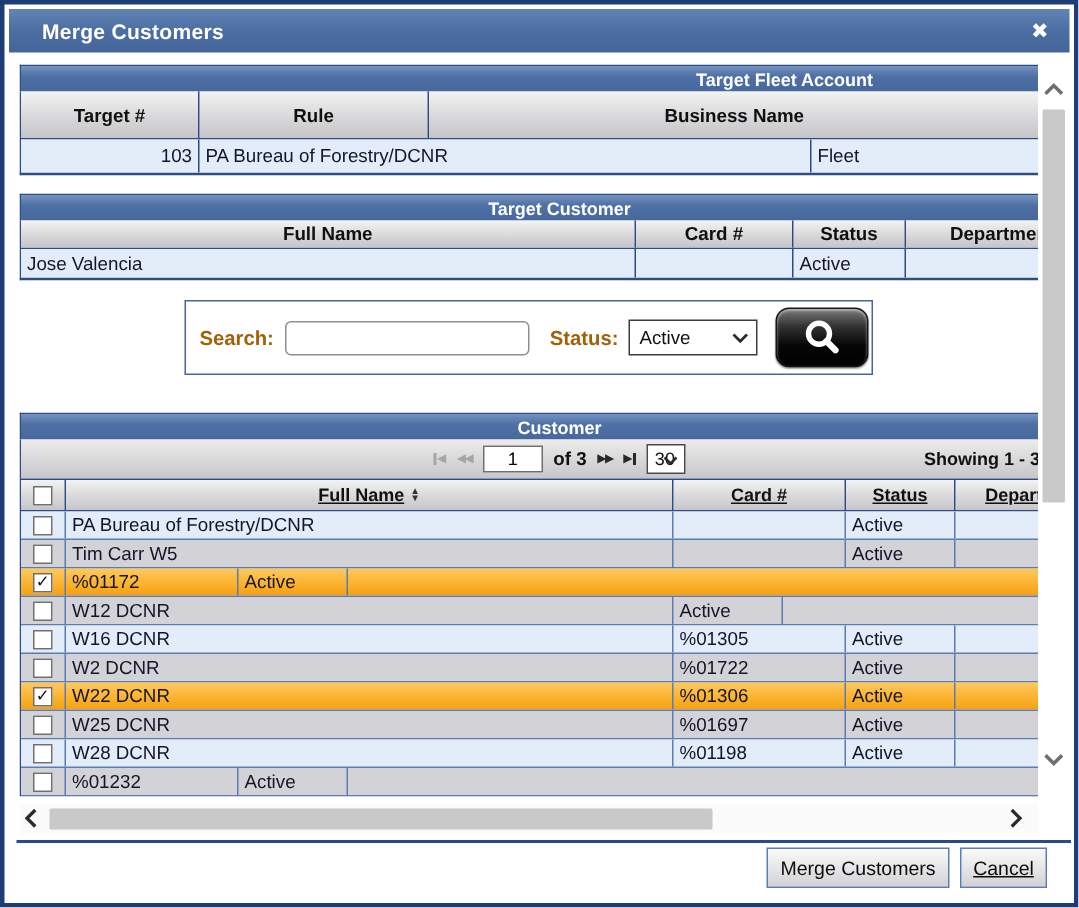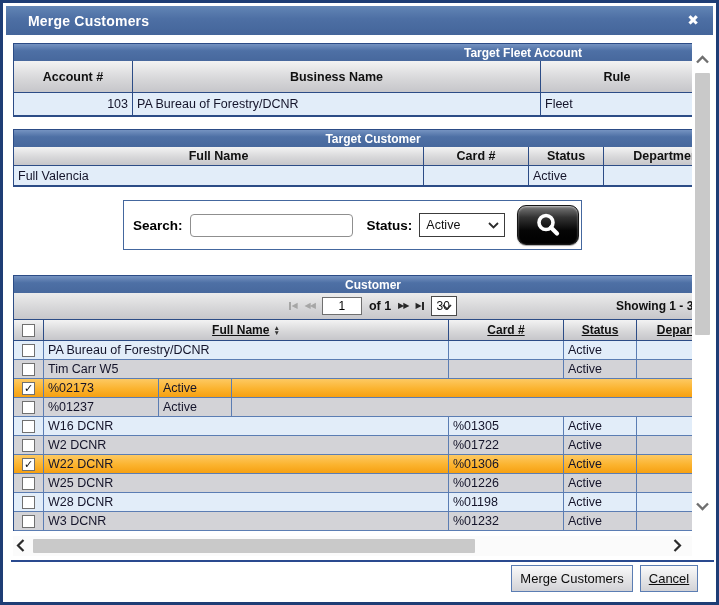--- a/index.html
+++ b/index.html
@@ -59,21 +59,21 @@
   .tw-status { width:75px; }
   .tw-dept { flex:1; }
   .tc-tbl { border-bottom-width:2px; }
 
   
   .search-panel {
     position:absolute; left:120px; top:197px; width:459px; height:50px;
     border:1px solid #44679e; background:#fff;
     display:flex; align-items:center; padding-left:9px;
   }
-  .lbl { font-weight:bold; font-size:13.5px; color:#000000; }
+  .lbl { font-weight:bold; font-size:13.5px; color:#a16207; }
   .search-input {
     width:163px; height:23px; margin-left:7px; border:1px solid #8f8f8f;
     border-radius:4px; font-size:12.5px; padding:0 5px; outline:none;
     font-family:"Liberation Sans",sans-serif;
   }
   .status-lbl { margin-left:14px; }
   .fake-select {
     margin-left:7px; width:86px; height:24px; border:1.5px solid #3c3c3c;
     background:#fff; display:flex; align-items:center; font-size:12.5px;
     padding-left:6px; position:relative; color:#111; cursor:default;
@@ -168,23 +168,23 @@
   <div class="title-bar">
     <span class="title-text">Merge Customers</span>
     <span class="close-x">✖</span>
   </div>
 
   <div class="hclip" style="top:40px;">
     <div class="fleet-inner">
       <div class="sec-bar">Target Fleet Account</div>
       <div class="tbl fleet-tbl">
         <div class="trow fleet-hdr-row">
-          <div class="cell hdr fw-acct">Account #</div>
+          <div class="cell hdr fw-acct">Target #</div>
+          <div class="cell hdr fw-rule">Rule</div>
           <div class="cell hdr fw-name">Business Name</div>
-          <div class="cell hdr fw-rule">Rule</div>
 
         </div>
         <div class="trow fleet-data-row">
           <div class="cell fw-acct num-right">103</div>
           <div class="cell fw-name pad-l">PA Bureau of Forestry/DCNR</div>
           <div class="cell fw-rule pad-l">Fleet</div>
 
         </div>
       </div>
     </div>
@@ -194,21 +194,21 @@
     <div class="tc-inner">
       <div class="sec-bar">Target Customer</div>
       <div class="tbl tc-tbl">
         <div class="trow tc-hdr-row">
           <div class="cell hdr tw-name">Full Name</div>
           <div class="cell hdr tw-card">Card #</div>
           <div class="cell hdr tw-status">Status</div>
           <div class="cell hdr tw-dept">Department</div>
         </div>
         <div class="trow tc-data-row">
-          <div class="cell tw-name pad-l">Full Valencia</div>
+          <div class="cell tw-name pad-l">Jose Valencia</div>
           <div class="cell tw-card pad-l"></div>
           <div class="cell tw-status pad-l">Active</div>
           <div class="cell tw-dept pad-l"></div>
         </div>
       </div>
     </div>
   </div>
 
   <div class="search-panel">
     <span class="lbl">Search:</span>
@@ -236,21 +236,21 @@
         <div class="pg-bar">
           <div class="pg-controls">
             <span class="pgbtn pg-disabled">
                 <span class="bar"></span>
                 <span class="tri">◀</span>
               </span>
             <span class="pgbtn pg-disabled">
                 <span class="tri" style="letter-spacing:-1px;">◀◀</span>
               </span>
             <input class="pg-input" type="text" value="1" style="">
-            <span class="pg-of">of 1</span>
+            <span class="pg-of">of 3</span>
             <span class="pgbtn pg-enabled">
                 <span class="tri" style="letter-spacing:-1px;">▶▶</span>
               </span>
             <span class="pgbtn pg-enabled">
                 <span class="tri">▶</span>
                 <span class="bar"></span>
               </span>
             <div class="pg-size">
               <span>30</span>
               <svg class="chev" width="10" height="6" viewBox="0 0 10 6">
@@ -298,29 +298,29 @@
             </div>
           <div class="cell cw-name pad-l">Tim Carr W5</div>
           <div class="cell cw-card pad-l"></div>
           <div class="cell cw-status pad-l">Active</div>
           <div class="cell cw-dept pad-l"></div>
         </div>
         <div class="crow selected-row">
           <div class="cell cw-cb">
               <span class="cb">✓</span>
             </div>
-          <div class="cell cw-card pad-l">%02173</div>
+          <div class="cell cw-card pad-l">%01172</div>
           <div class="cell cw-status pad-l">Active</div>
           <div class="cell cw-dept pad-l"></div>
         </div>
         <div class="crow alt-gray">
           <div class="cell cw-cb">
               <span class="cb"></span>
             </div>
-          <div class="cell cw-card pad-l">%01237</div>
+          <div class="cell cw-name pad-l">W12 DCNR</div>
           <div class="cell cw-status pad-l">Active</div>
           <div class="cell cw-dept pad-l"></div>
         </div>
         <div class="crow alt-blue">
           <div class="cell cw-cb">
               <span class="cb"></span>
             </div>
           <div class="cell cw-name pad-l">W16 DCNR</div>
           <div class="cell cw-card pad-l">%01305</div>
           <div class="cell cw-status pad-l">Active</div>
@@ -342,38 +342,37 @@
           <div class="cell cw-name pad-l">W22 DCNR</div>
           <div class="cell cw-card pad-l">%01306</div>
           <div class="cell cw-status pad-l">Active</div>
           <div class="cell cw-dept pad-l"></div>
         </div>
         <div class="crow alt-gray">
           <div class="cell cw-cb">
               <span class="cb"></span>
             </div>
           <div class="cell cw-name pad-l">W25 DCNR</div>
-          <div class="cell cw-card pad-l">%01226</div>
+          <div class="cell cw-card pad-l">%01697</div>
           <div class="cell cw-status pad-l">Active</div>
           <div class="cell cw-dept pad-l"></div>
         </div>
         <div class="crow alt-blue">
           <div class="cell cw-cb">
               <span class="cb"></span>
             </div>
           <div class="cell cw-name pad-l">W28 DCNR</div>
           <div class="cell cw-card pad-l">%01198</div>
           <div class="cell cw-status pad-l">Active</div>
           <div class="cell cw-dept pad-l"></div>
         </div>
         <div class="crow alt-gray">
           <div class="cell cw-cb">
               <span class="cb"></span>
             </div>
-          <div class="cell cw-name pad-l">W3 DCNR</div>
           <div class="cell cw-card pad-l">%01232</div>
           <div class="cell cw-status pad-l">Active</div>
           <div class="cell cw-dept pad-l"></div>
         </div>
 
       </div>
     </div>
   </div>
 
   <div class="vscroll">

